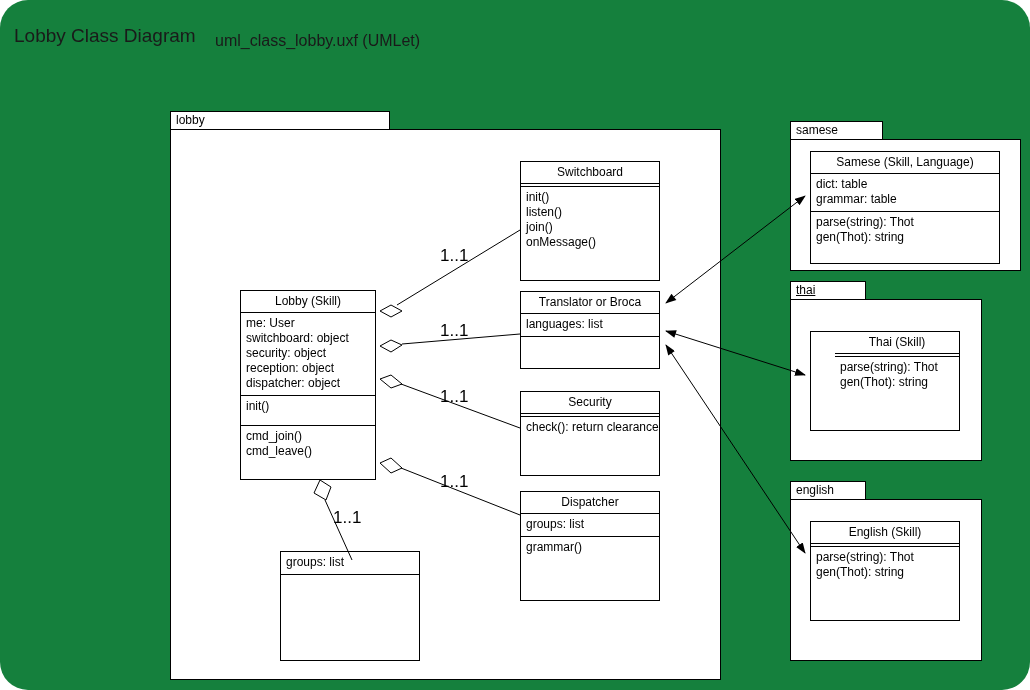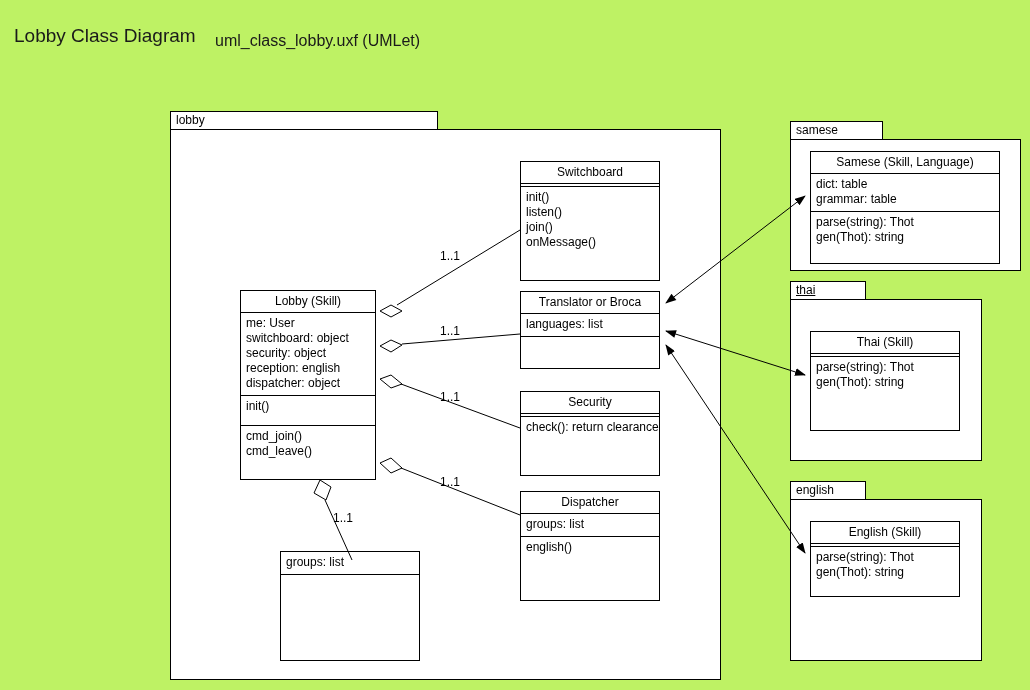--- a/index.html
+++ b/index.html
@@ -8,22 +8,23 @@
     background: #ffffff;
   }
   body {
     font-family: "Liberation Sans", sans-serif;
     color: #000000;
   }
   #canvas {
     position: relative;
     width: 1030px;
     height: 690px;
-    background: #bef264;
+    background: #15803d;
     overflow: hidden;
+    border-radius: 28px;
   }
   
   .page-title {
     position: absolute;
     left: 14px;
     top: 25px;
     font-size: 19px;
     color: #1a1a1a;
     white-space: nowrap;
   }
@@ -98,37 +99,37 @@
     position: absolute;
     left: 0;
     top: 0;
     width: 1030px;
     height: 690px;
     z-index: 6;
     pointer-events: none;
   }
   .mult {
     position: absolute;
-    font-size: 12px;
+    font-size: 17px;
     line-height: 12px;
     z-index: 7;
     white-space: nowrap;
     background: transparent;
   }
 </style>
 </head>
 <body>
 
 <div id="canvas">
 
   <div class="page-title">Lobby Class Diagram</div>
   <div class="page-subtitle">uml_class_lobby.uxf (UMLet)</div>
 
   <div class="pkg" style="left:170px; top:111px; width:551px; height:569px;">
-    <div class="pkg-tab" style="width:268px; height:19px;">lobby</div>
+    <div class="pkg-tab" style="width:220px; height:19px;">lobby</div>
     <div class="pkg-body" style="top:18px; width:551px; height:551px;"></div>
   </div>
 
   <div class="pkg" style="left:790px; top:121px; width:231px; height:150px;">
     <div class="pkg-tab" style="width:93px; height:19px;">samese</div>
     <div class="pkg-body" style="top:18px; width:231px; height:132px;"></div>
   </div>
 
   <div class="pkg" style="left:790px; top:281px; width:192px; height:180px;">
     <div class="pkg-tab" style="width:76px; height:19px;text-decoration:underline;">thai</div>
@@ -139,21 +140,21 @@
     <div class="pkg-tab" style="width:76px; height:19px;">english</div>
     <div class="pkg-body" style="top:18px; width:192px; height:162px;"></div>
   </div>
 
   <div class="cls" style="left:240px; top:290px; width:136px; height:190px;">
     <div class="cls-name">Lobby (Skill)</div>
     <div class="cmp">
       <div>me: User</div>
       <div>switchboard: object</div>
       <div>security: object</div>
-      <div>reception: english</div>
+      <div>reception: object</div>
       <div>dispatcher: object</div>
     </div>
     <div class="cmp" style="height:30px;">
       <div>init()</div>
     </div>
     <div class="cmp last">
       <div>cmd_join()</div>
       <div>cmd_leave()</div>
     </div>
   </div>
@@ -183,21 +184,21 @@
       <div>check(): return clearance</div>
     </div>
   </div>
 
   <div class="cls" style="left:520px; top:491px; width:140px; height:110px;">
     <div class="cls-name">Dispatcher</div>
     <div class="cmp">
       <div>groups: list</div>
     </div>
     <div class="cmp last">
-      <div>english()</div>
+      <div>grammar()</div>
     </div>
   </div>
 
   <div class="cls" style="left:280px; top:551px; width:140px; height:110px;">
     <div class="cmp">
       <div>groups: list</div>
     </div>
   </div>
 
   <div class="cls" style="left:810px; top:151px; width:190px; height:113px;">
@@ -205,30 +206,30 @@
     <div class="cmp">
       <div>dict: table</div>
       <div>grammar: table</div>
     </div>
     <div class="cmp last">
       <div>parse(string): Thot</div>
       <div>gen(Thot): string</div>
     </div>
   </div>
 
-  <div class="cls" style="left:810px; top:331px; width:150px; height:100px;">
+  <div class="cls" style="left:810px; top:331px; width:150px; height:100px;padding-left:24px;">
     <div class="cls-name">Thai (Skill)</div>
     <div class="cmp empty"></div>
     <div class="cmp last">
       <div>parse(string): Thot</div>
       <div>gen(Thot): string</div>
     </div>
   </div>
 
-  <div class="cls" style="left:810px; top:521px; width:150px; height:76px;">
+  <div class="cls" style="left:810px; top:521px; width:150px; height:100px;">
     <div class="cls-name">English (Skill)</div>
     <div class="cmp empty"></div>
     <div class="cmp last">
       <div>parse(string): Thot</div>
       <div>gen(Thot): string</div>
     </div>
   </div>
 
   <svg id="wires" viewBox="0 0 1030 690">
     <defs>

